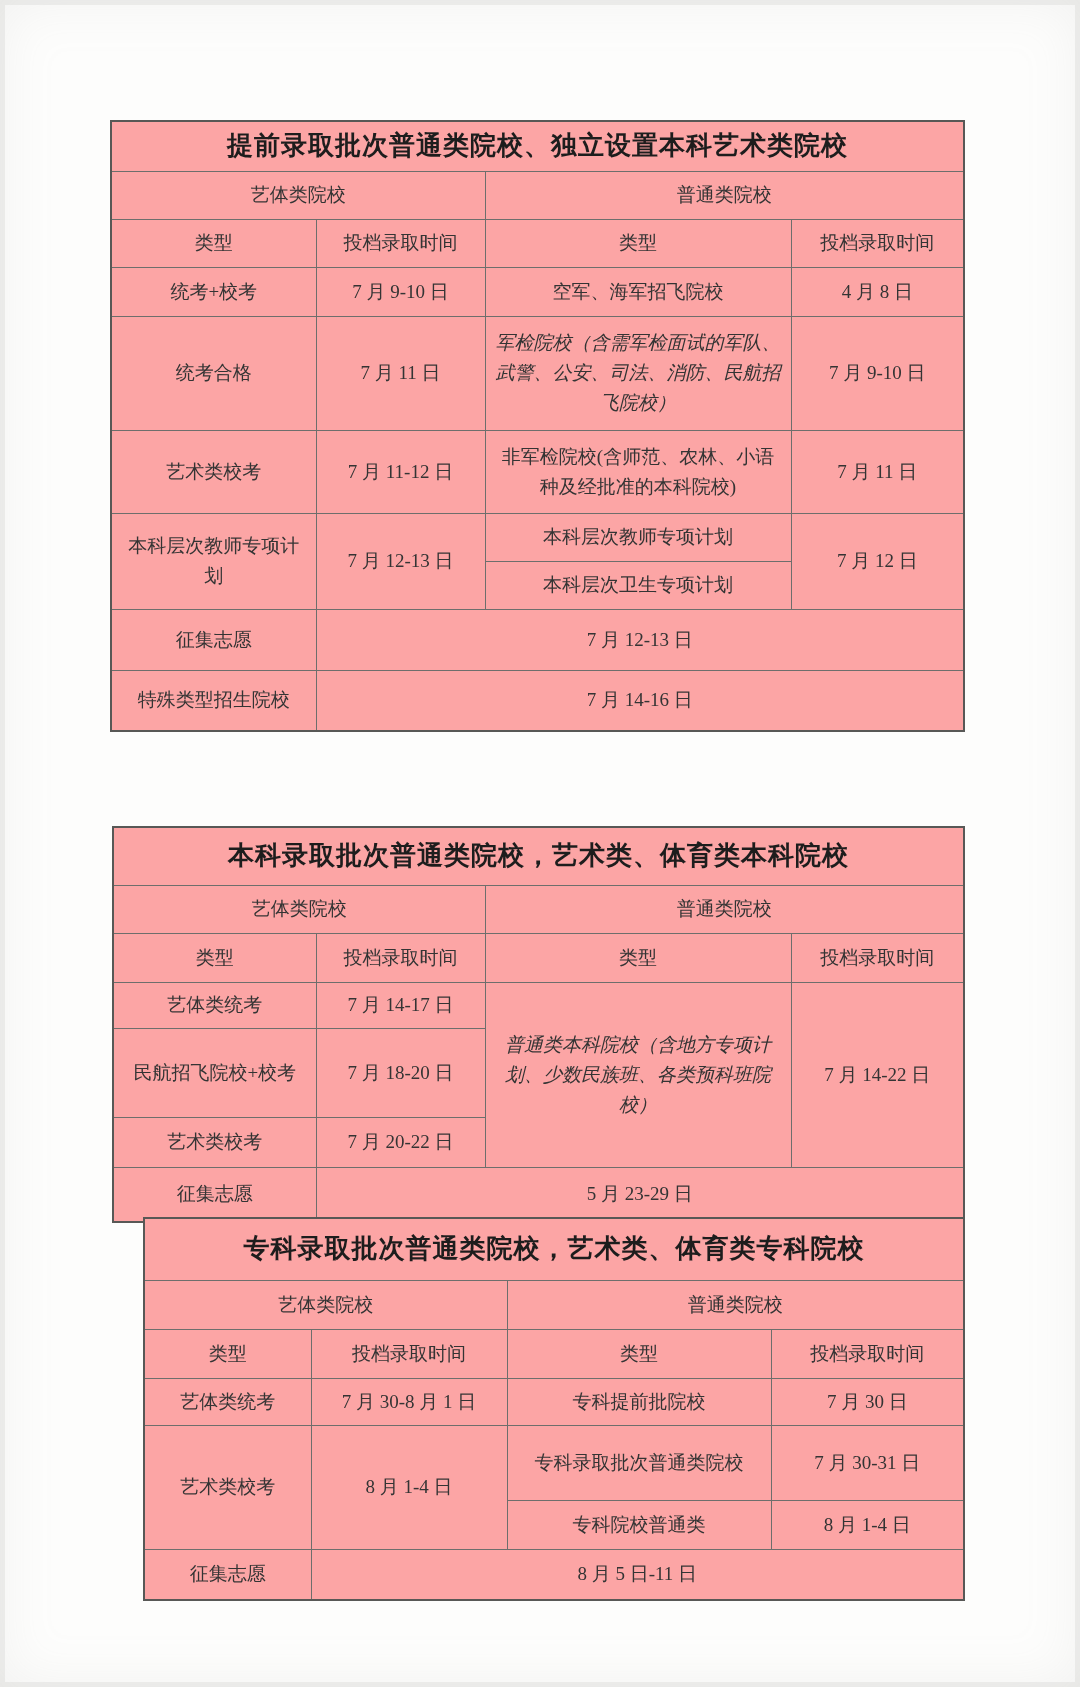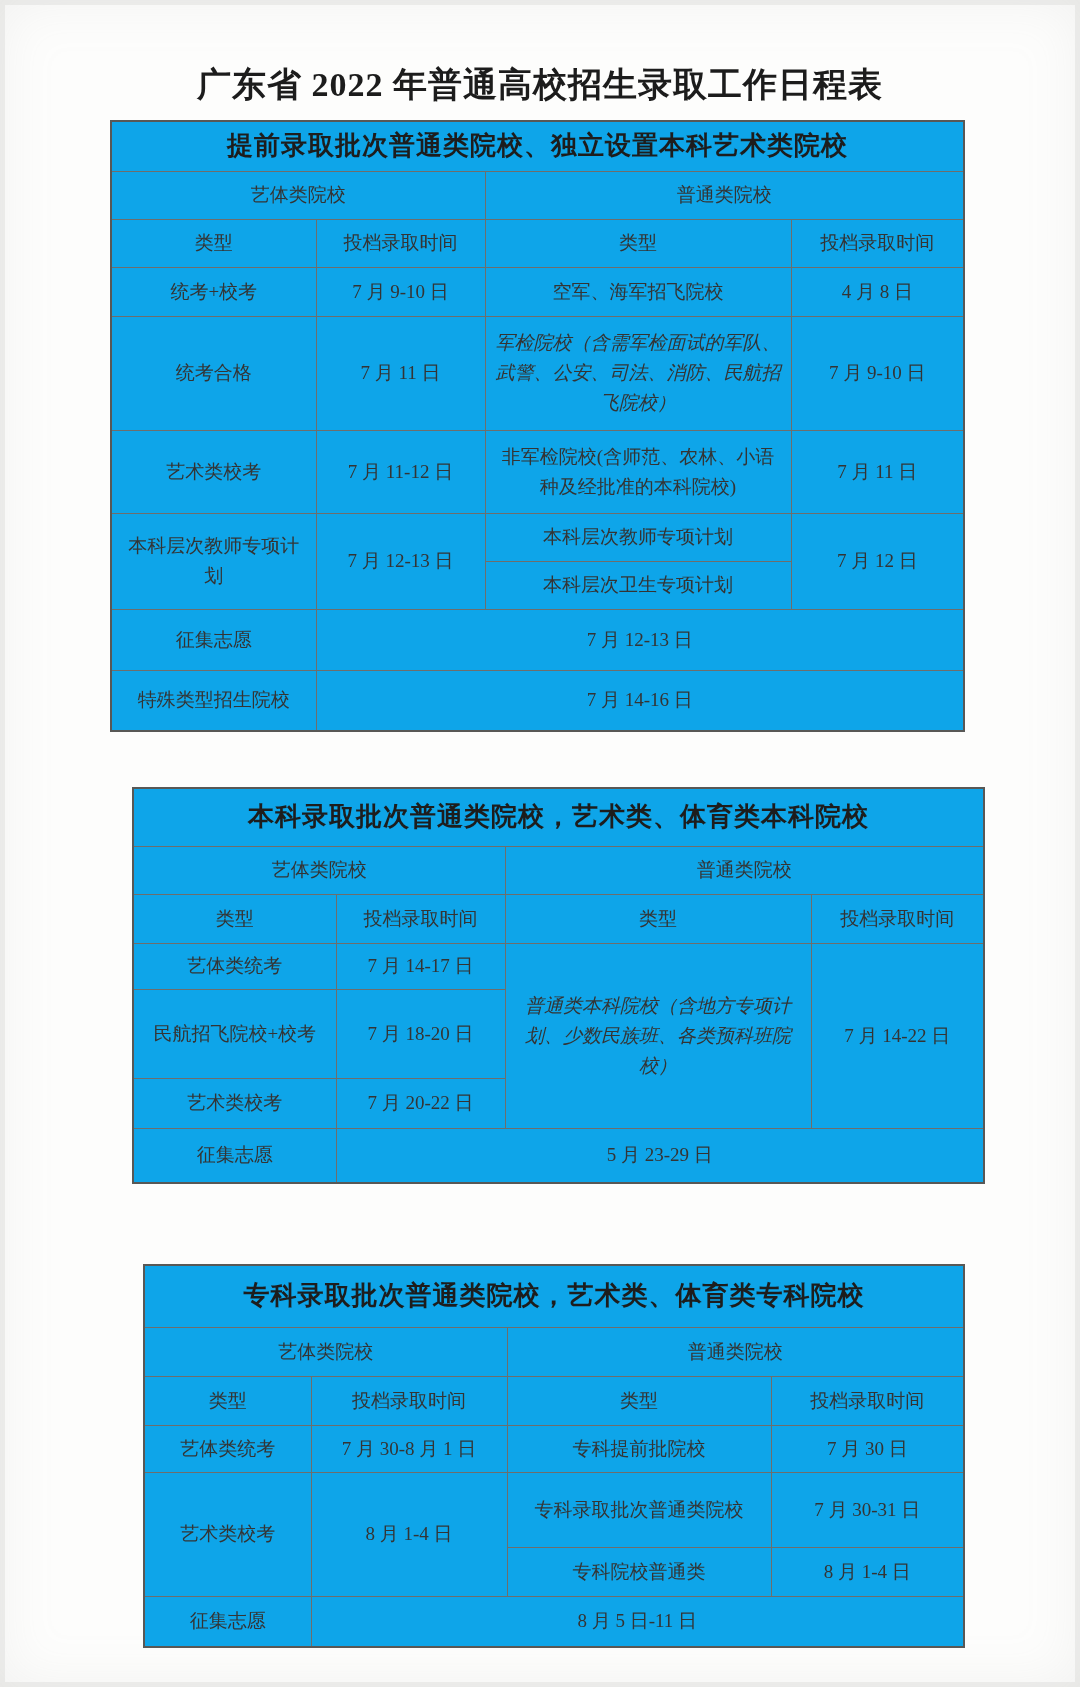--- a/index.html
+++ b/index.html
@@ -18,21 +18,21 @@
     position:absolute; inset:0; pointer-events:none;
     box-shadow: inset 0 0 0 5px rgba(190,190,188,.22), inset 0 0 55px rgba(170,170,168,.14);
   }
   .doc-title {
     position:absolute; left:0; top:62px; width:1080px; margin:0;
     text-align:center; font-size:34px; font-weight:bold;
     letter-spacing:1px; color:#1c1c1c; line-height:46px;
   }
   table.sched {
     position:absolute; border-collapse:collapse; table-layout:fixed;
-    background:#0ea5e9;
+    background:#fca5a5;
   }
   table.sched td {
     border:1.6px solid #6e6e6c;
     text-align:center; vertical-align:middle;
     font-size:19px; color:#343434;
     padding:2px 8px; line-height:30px;
     overflow:hidden;
   }
   table.sched { border:2px solid #585856; }
   tr.row-title td {
@@ -47,21 +47,20 @@
   .h50{height:50px}.h51{height:51px}.h55{height:55px}.h58{height:58px}
   .h61{height:61px}.h62{height:62px}.h75{height:75px}.h83{height:83px}
   .h89{height:89px}.h114{height:114px}
 </style>
 </head>
 <body>
 
 <div class="page">
   <div class="scan-frame"></div>
 
-  <h1 class="doc-title">广东省 2022 年普通高校招生录取工作日程表</h1>
 
   <table class="sched" style="left:110px; top:120px; width:853px;">
     <colgroup>
         <col style="width:205px">
         <col style="width:169px">
         <col style="width:306px">
         <col style="width:173px">
       </colgroup>
     <tbody>
       <tr class="row-title h50">
@@ -108,21 +107,21 @@
         <td>征集志愿</td>
         <td colspan="3">7 月 12-13 日</td>
       </tr>
       <tr class="h61">
         <td>特殊类型招生院校</td>
         <td colspan="3">7 月 14-16 日</td>
       </tr>
     </tbody>
   </table>
 
-  <table class="sched" style="left:112px; top:787px; width:851px;margin-left:20px;">
+  <table class="sched" style="left:112px; top:826px; width:851px;">
     <colgroup>
         <col style="width:203px">
         <col style="width:169px">
         <col style="width:306px">
         <col style="width:173px">
       </colgroup>
     <tbody>
       <tr class="row-title h58">
         <td colspan="4">本科录取批次普通类院校，艺术类、体育类本科院校</td>
       </tr>
@@ -150,21 +149,21 @@
         <td>艺术类校考</td>
         <td>7 月 20-22 日</td>
       </tr>
       <tr class="h55">
         <td>征集志愿</td>
         <td colspan="3">5 月 23-29 日</td>
       </tr>
     </tbody>
   </table>
 
-  <table class="sched" style="left:143px; top:1264px; width:820px;border-radius:7px;">
+  <table class="sched" style="left:143px; top:1217px; width:820px;border-radius:7px;">
     <colgroup>
         <col style="width:167px">
         <col style="width:196px">
         <col style="width:264px">
         <col style="width:193px">
       </colgroup>
     <tbody>
       <tr class="row-title h62">
         <td colspan="4">专科录取批次普通类院校，艺术类、体育类专科院校</td>
       </tr>

